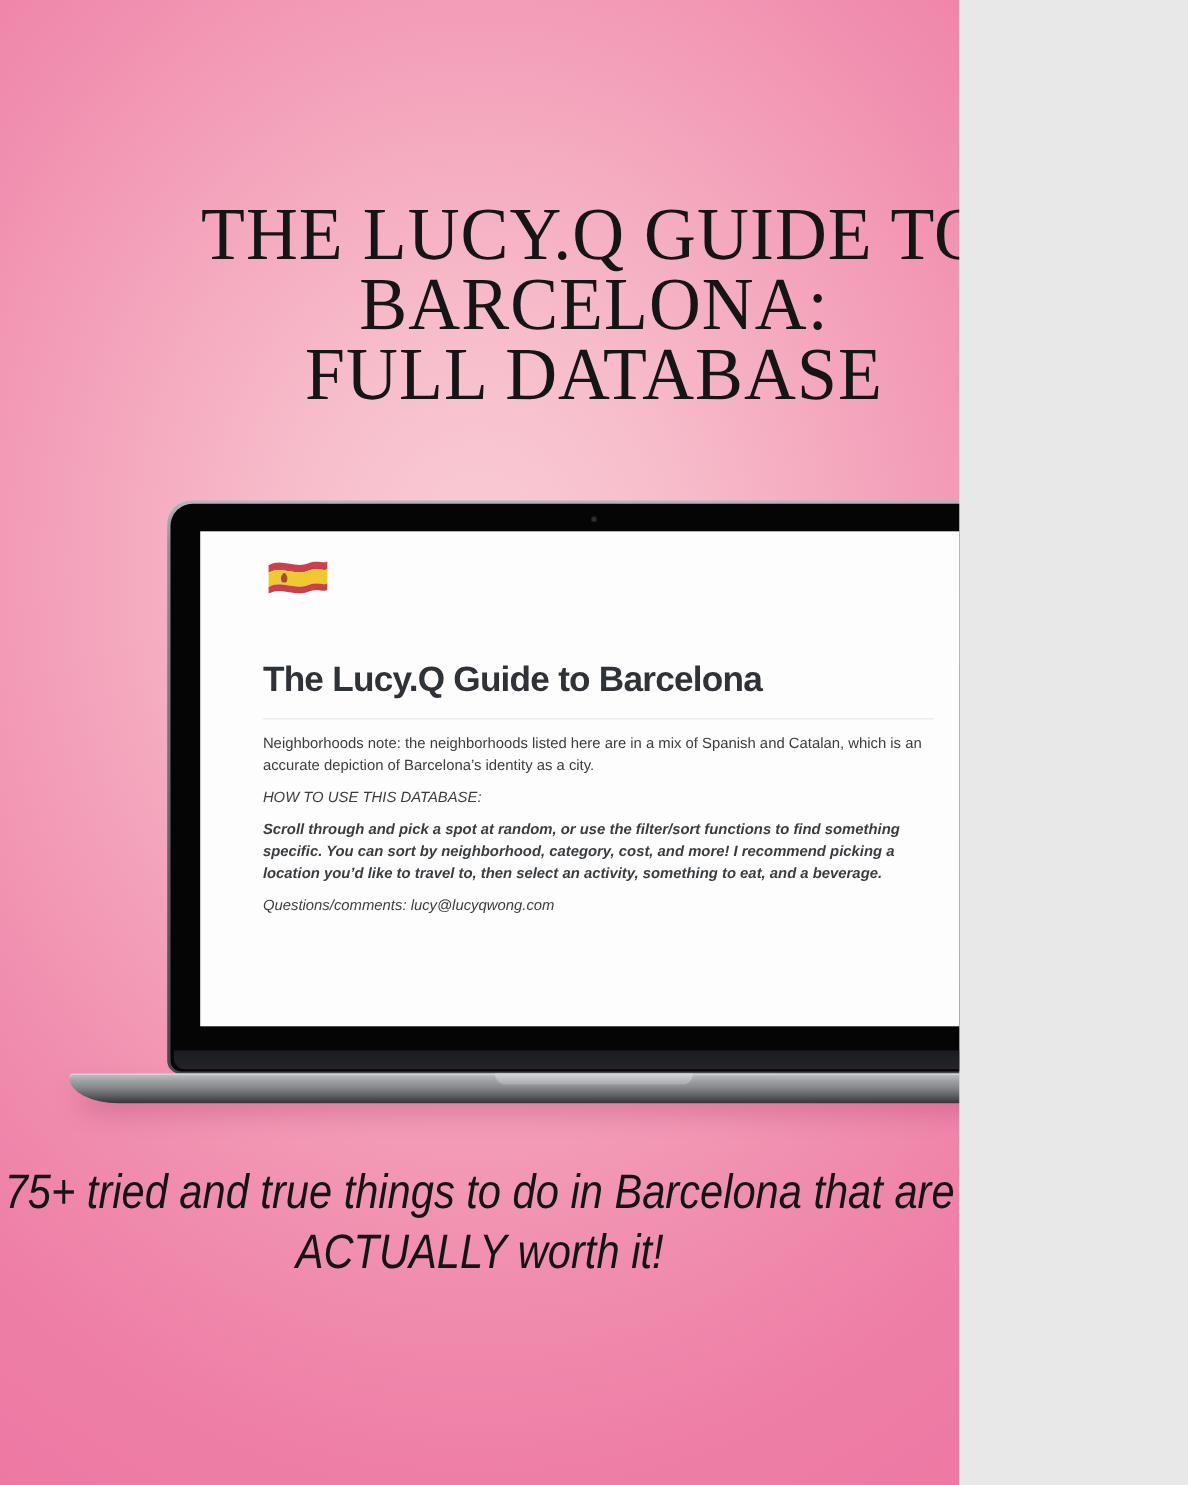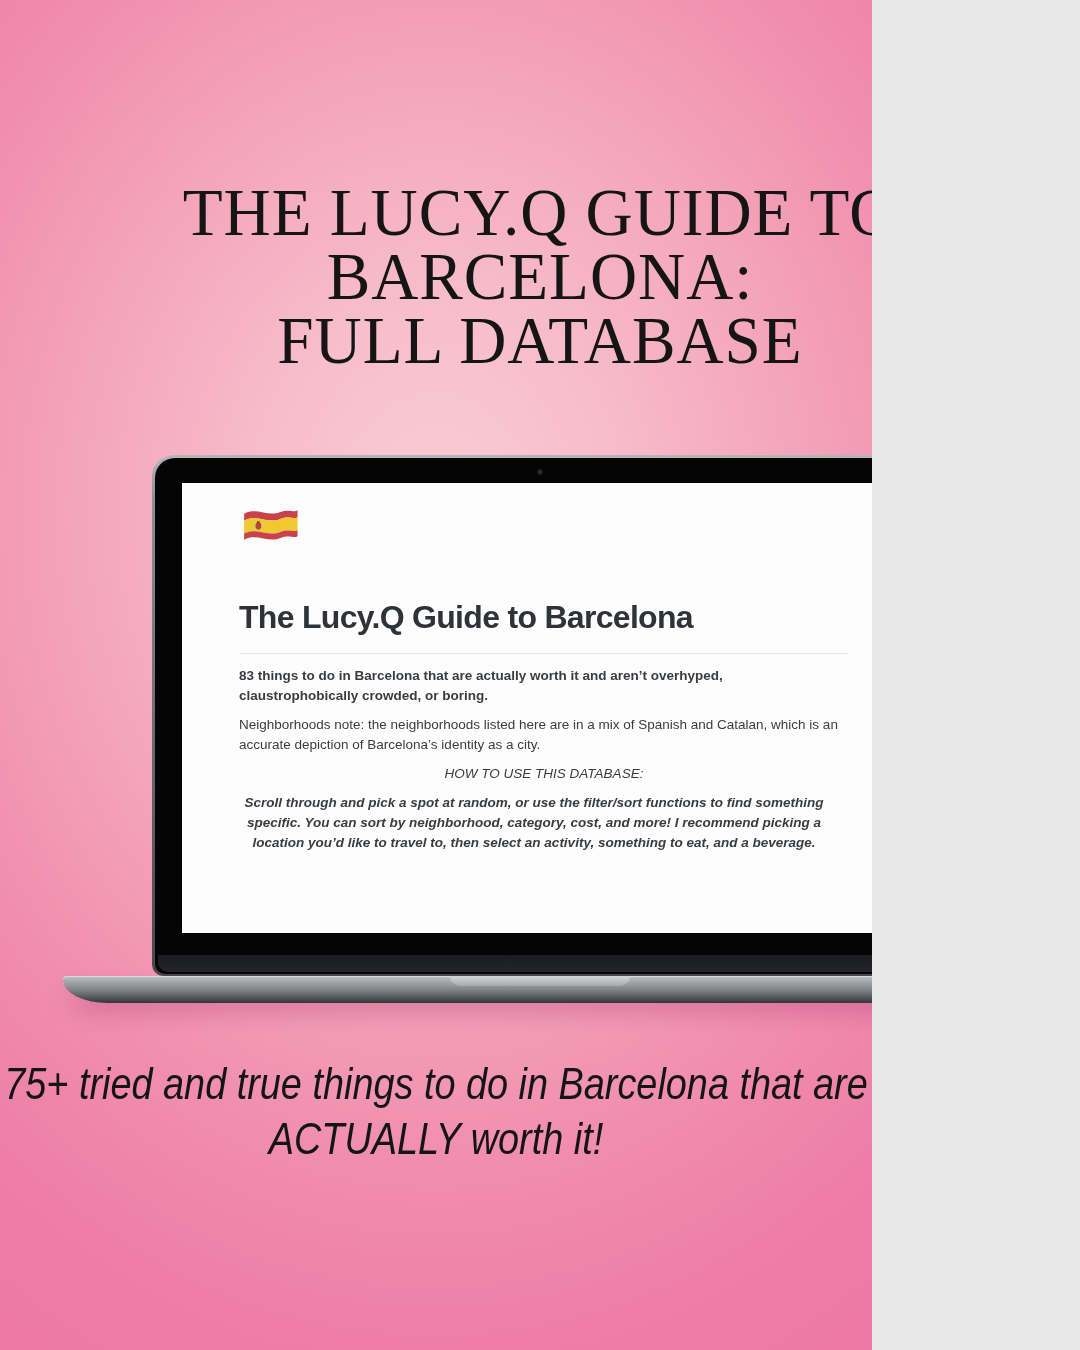--- a/index.html
+++ b/index.html
@@ -83,21 +83,21 @@
   .divider{
     border:none;height:1px;background:#e7e7e5;
     margin:15px 0 12px 0;
   }
   .para{
     margin:0 0 9px 0;
     font-size:13.5px;line-height:20px;
     color:#3a3d40;
   }
   .para.bold{font-weight:bold;max-width:540px;}
-  .para.italic{font-style:italic;text-align:center;}
+  .para.italic{font-style:italic;}
   .para.narrow{max-width:590px;font-weight:bold;}
 
   
   .caption-wrap{
     position:absolute;left:50%;top:1056px;
     transform:translateX(-50%);
   }
   .caption{
     width:1085px;
     transform:scaleX(0.86);
@@ -138,24 +138,24 @@
             <rect x="18.6" y="20.5" width="1.4" height="7" fill="#cfc6b6"></rect>
             <rect x="25.2" y="20.5" width="1.4" height="7" fill="#cfc6b6"></rect>
             <ellipse cx="22.5" cy="24" rx="3.4" ry="4.4" fill="#ad4a2d"></ellipse>
             <rect x="21" y="18.6" width="3" height="1.8" fill="#8e3b20"></rect>
           </svg>
 
           <h2 class="doc-title">The Lucy.Q Guide to Barcelona</h2>
 
           <hr class="divider">
 
-          <p class="para bold">83 things to do in Barcelona that are actually worth it and aren’t overhyped, claustrophobically crowded, or boring.</p>
           <p class="para">Neighborhoods note: the neighborhoods listed here are in a mix of Spanish and Catalan, which is an accurate depiction of Barcelona’s identity as a city.</p>
           <p class="para italic">HOW TO USE THIS DATABASE:</p>
           <p class="para italic narrow">Scroll through and pick a spot at random, or use the filter/sort functions to find something specific. You can sort by neighborhood, category, cost, and more! I recommend picking a location you’d like to travel to, then select an activity, something to eat, and a beverage.</p>
+          <p class="para italic">Questions/comments: lucy@lucyqwong.com</p>
 
         </div>
 
         <div class="hinge-strip"></div>
       </div>
     </div>
 
     <div class="base">
       <div class="base-notch"></div>
     </div>

